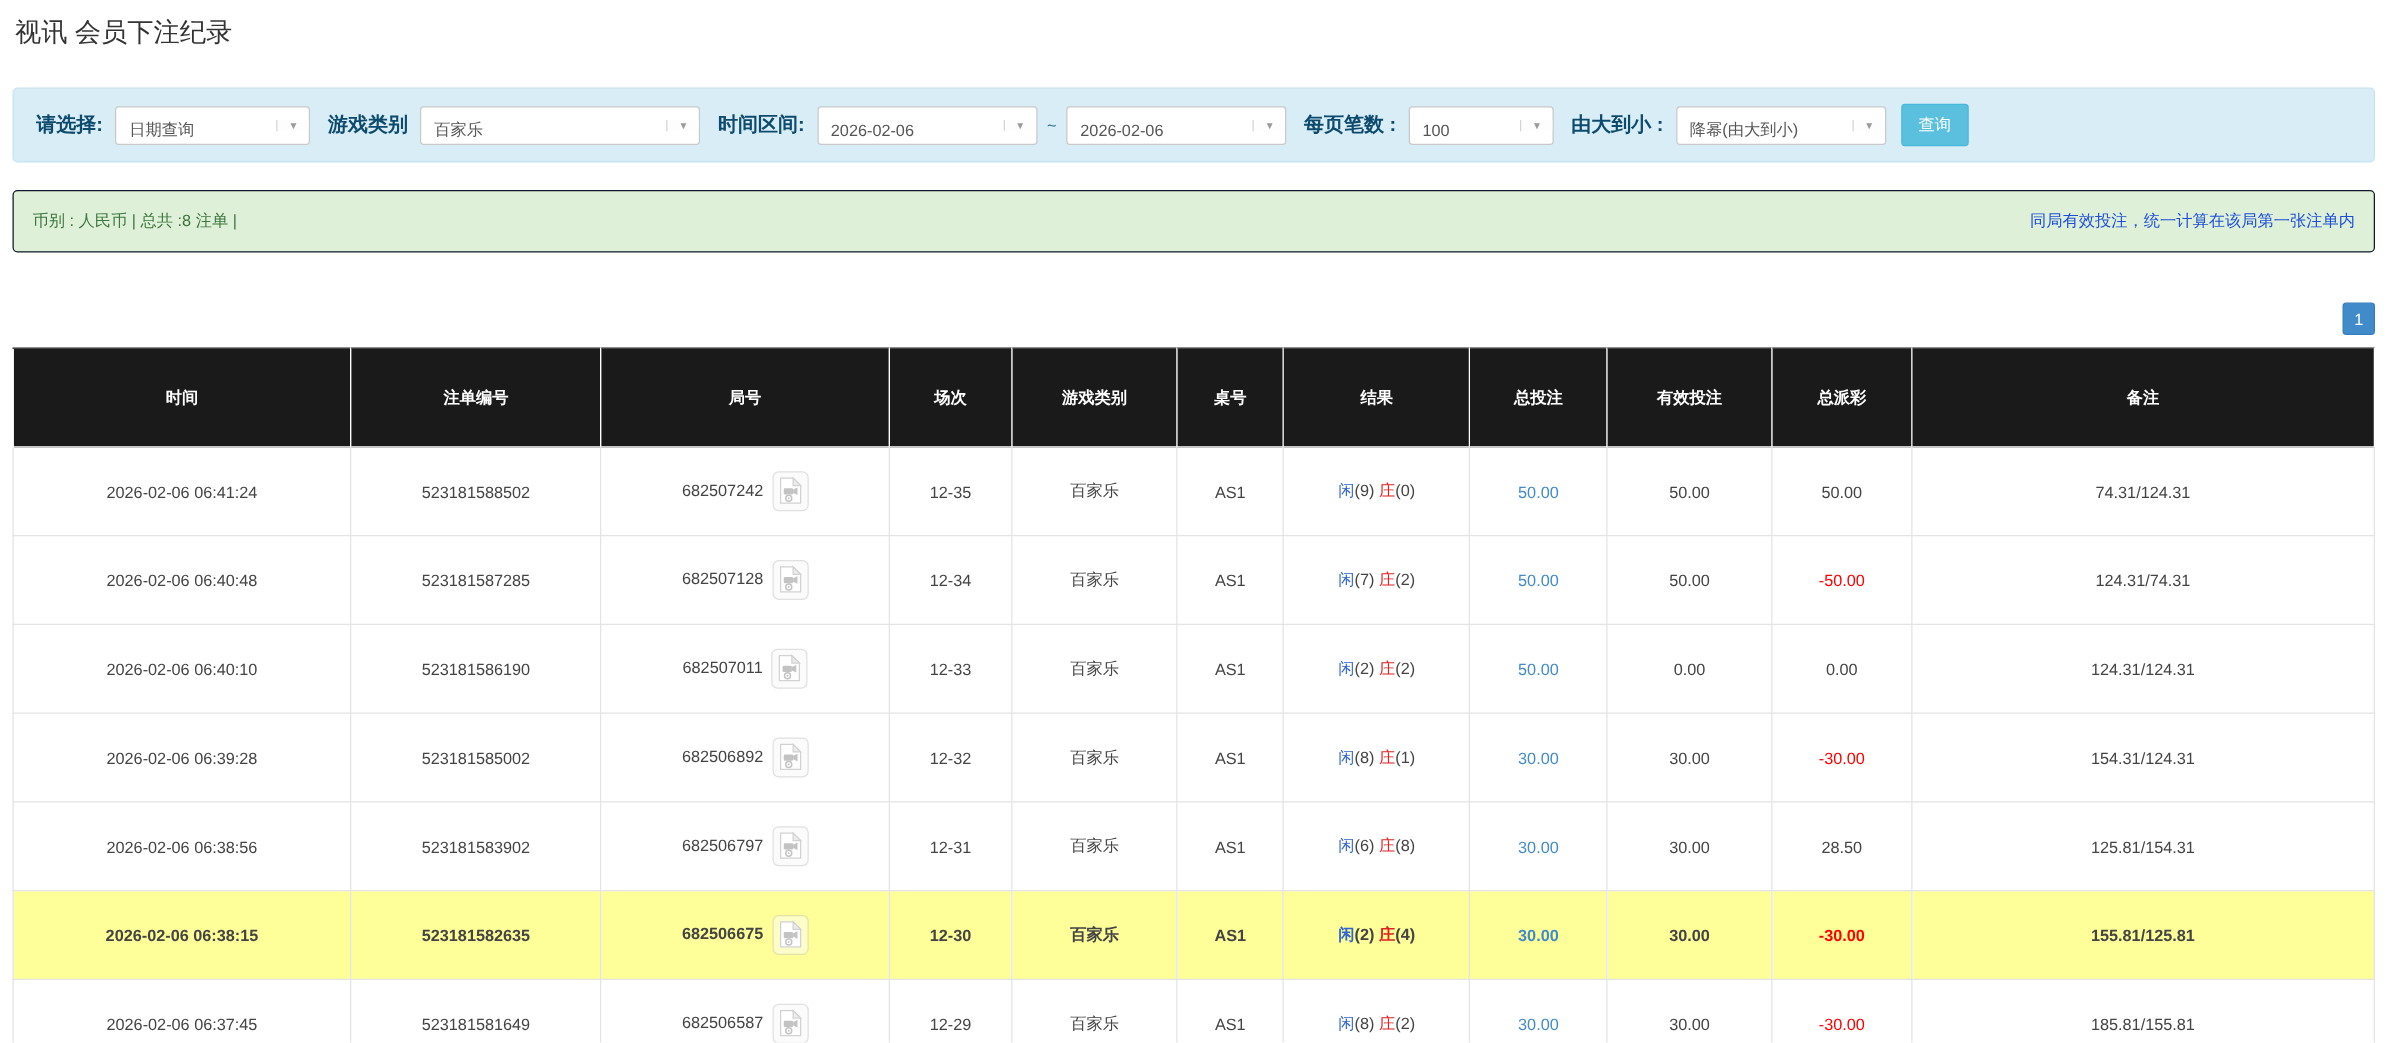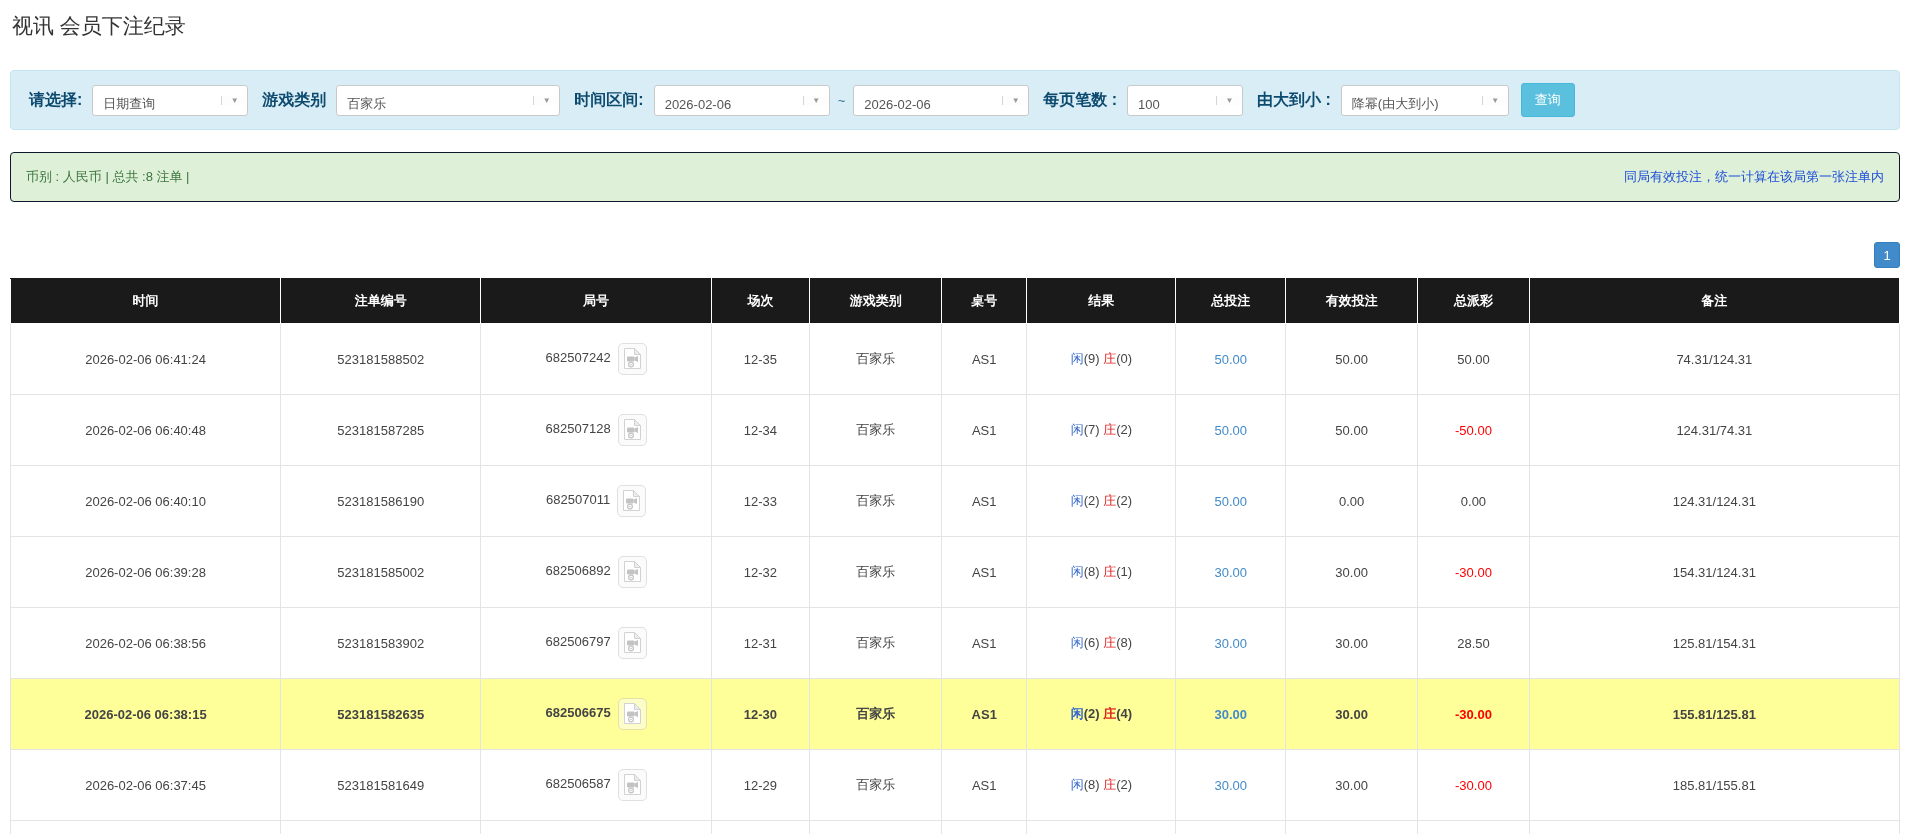--- a/index.html
+++ b/index.html
@@ -32,21 +32,21 @@
 
   
   .pager { display: flex; justify-content: flex-end; margin-top: 40px; }
   .page-btn { min-width: 26px; height: 26px; background: #428bca; border: 1px solid #357ebd;
     color: #fff; font-size: 13px; border-radius: 3px; display: flex; align-items: center;
     justify-content: center; cursor: pointer; }
 
   
   table { width: 100%; border-collapse: collapse; margin-top: 10px; table-layout: fixed; }
   thead th { background: #1a1a1a; color: #fff; font-size: 13px; font-weight: bold;
-    padding: 13px 6px; border: 1px solid #fff; border-top: 1px solid #1a1a1a; text-align: center; }
+    padding: 30px 6px; border: 1px solid #fff; border-top: 1px solid #1a1a1a; text-align: center; }
   tbody td { font-size: 13px; color: #444; text-align: center; padding: 19px 6px;
     border: 1px solid #e4e4e4; background: #fff; overflow: hidden; }
   tbody tr.hl td { background: #ffff99; font-weight: bold; }
   .t-blue { color: #3366cc; }
   .t-red  { color: #dd2222; }
   a.amount { color: #428bca; text-decoration: none; cursor: pointer; }
   .neg { color: #f00; text-align: center; }
 
   .vbtn { display: inline-block; vertical-align: middle; margin-left: 7px; background: #fbfbfb;
     border: 1px solid #e0e0e0; border-radius: 5px; padding: 3px 4px 1px; cursor: pointer; }

